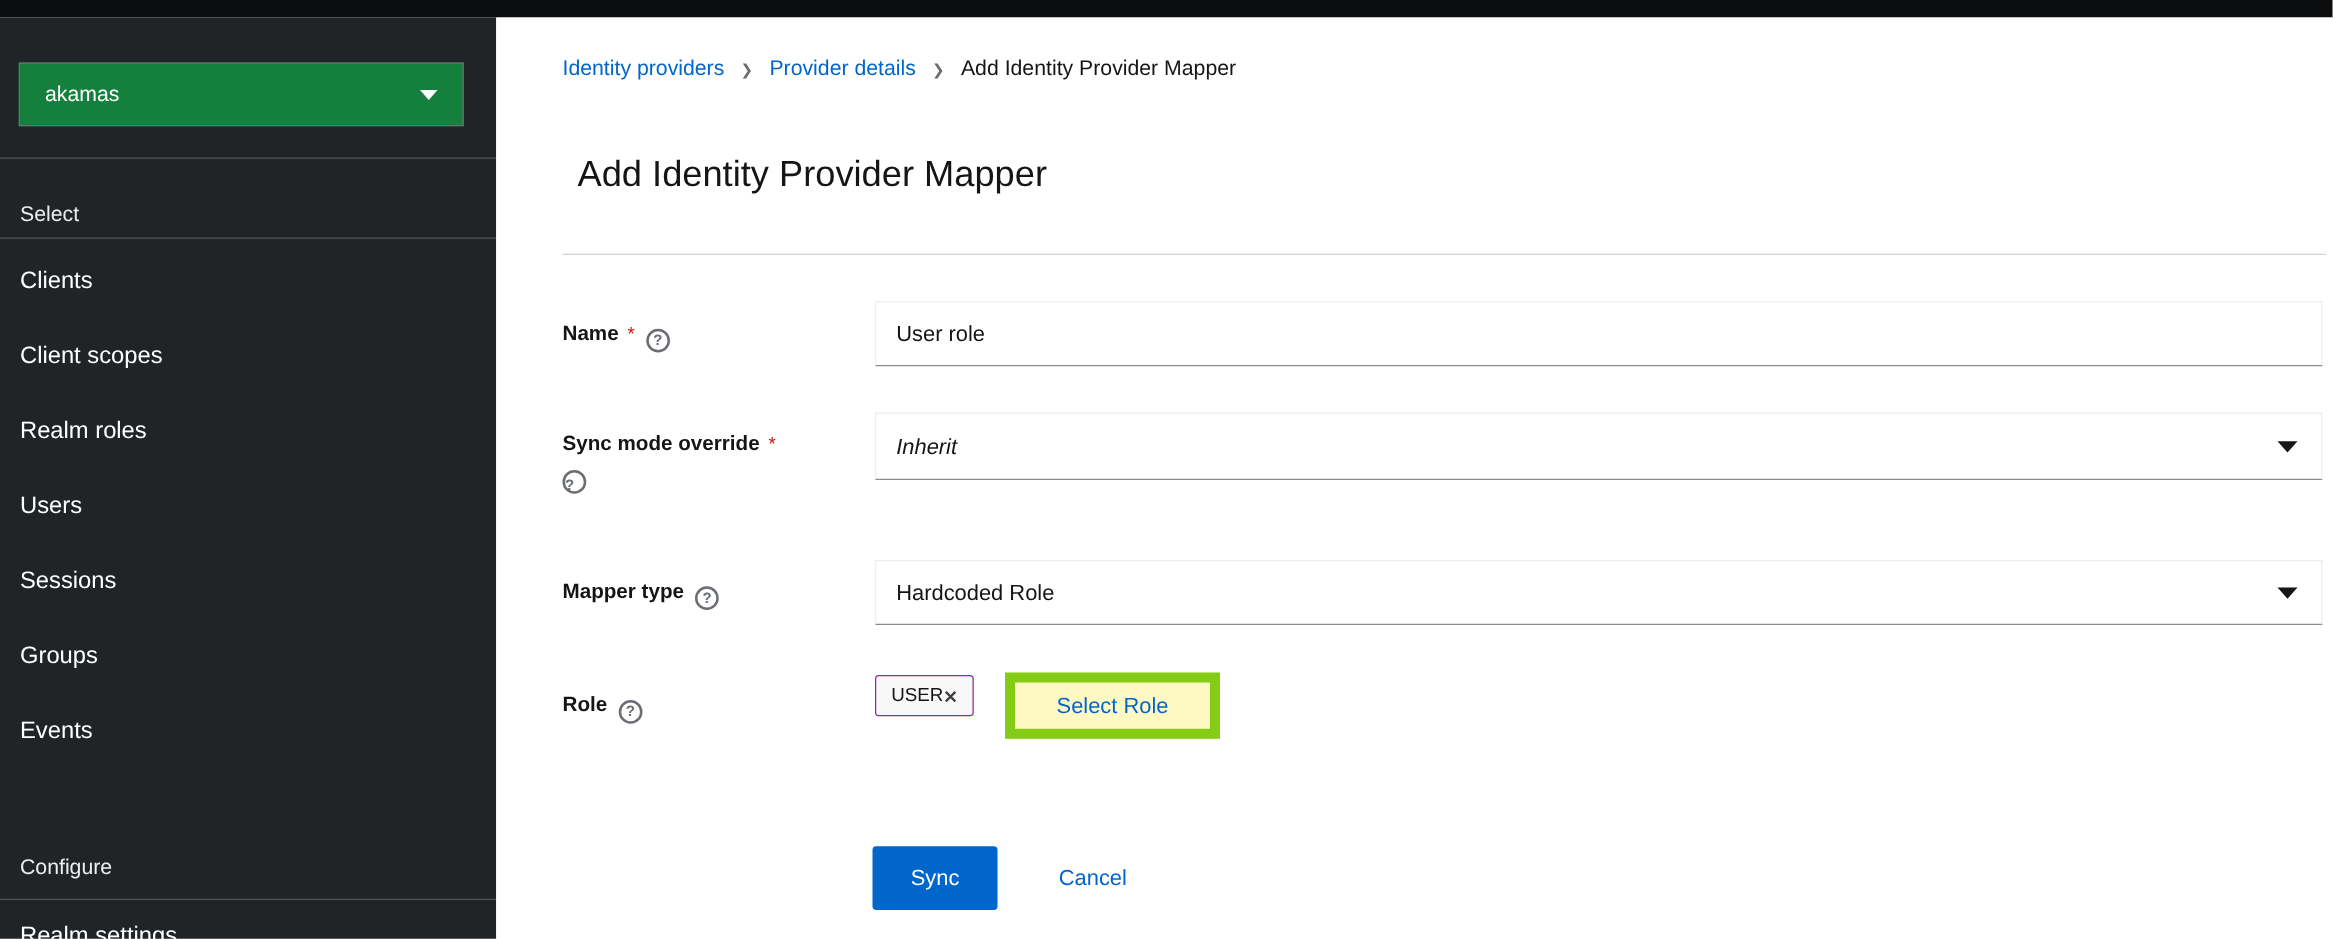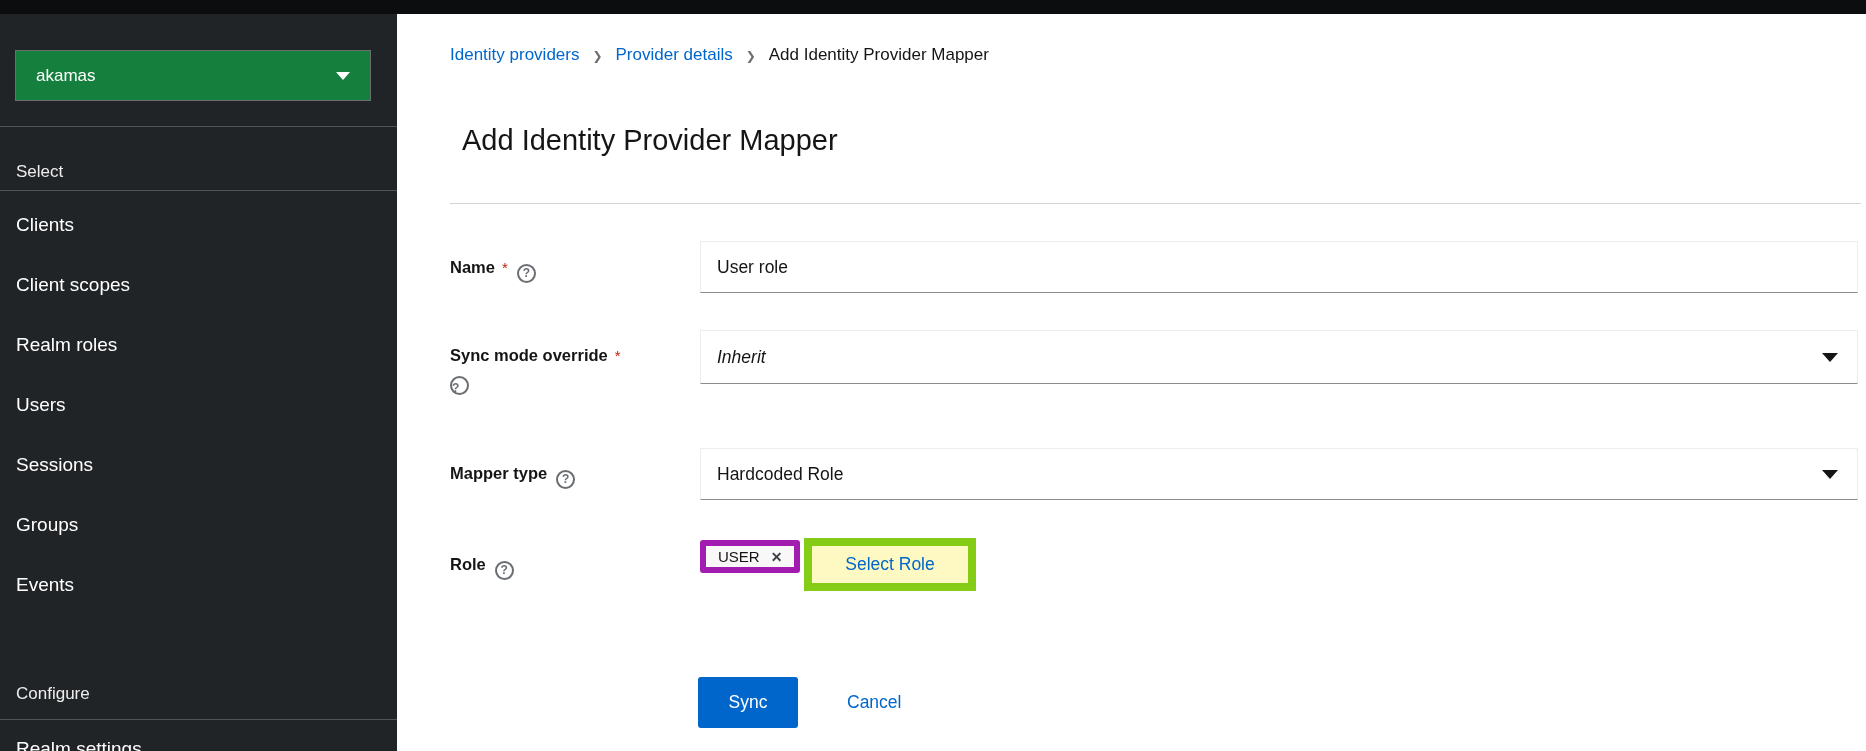--- a/index.html
+++ b/index.html
@@ -58,22 +58,22 @@
   .input-name   { top:227px; }
   .select-sync  { top:316px; height:54px;font-style:italic; }
   .select-mapper{ top:434px; height:52px; }
 
   .label-name   { top:243px; }
   .label-sync   { top:331px; }
   .label-mapper { top:449px; }
   .label-role   { top:540px; }
 
   .chip { position:absolute; left:303px; top:526px; height:33px; display:inline-flex; align-items:center;
-          background:#f8f8f8; border:6px solid #a21caf; border-radius:3px; padding:0 12px;
-          font-size:15px; color:#151515; gap:11px; }
+          background:#f8f8f8; border:1px solid #a21caf; border-radius:3px; padding:0 12px;
+          font-size:15px; color:#151515; }
   .chip-x { color:#3c3f42; font-size:14px; font-weight:700; cursor:pointer; line-height:1; }
   .select-role-btn { position:absolute; left:407px; top:524px; width:172px; height:53px;
           background:#fef9c3; border:8px solid #84cc16; border-radius:0; color:#0066cc;
           font-family:"Liberation Sans", sans-serif; font-size:17.5px; display:flex;
           align-items:center; justify-content:center; cursor:pointer; }
 
   .save-btn { position:absolute; left:301px; top:663px; width:100px; height:51px; background:#0066cc;
           color:#fff; border:none; border-radius:3px; font-family:"Liberation Sans", sans-serif;
           font-size:17.5px; cursor:pointer; }
   .cancel-link { position:absolute; left:450px; top:663px; height:51px; line-height:51px;

